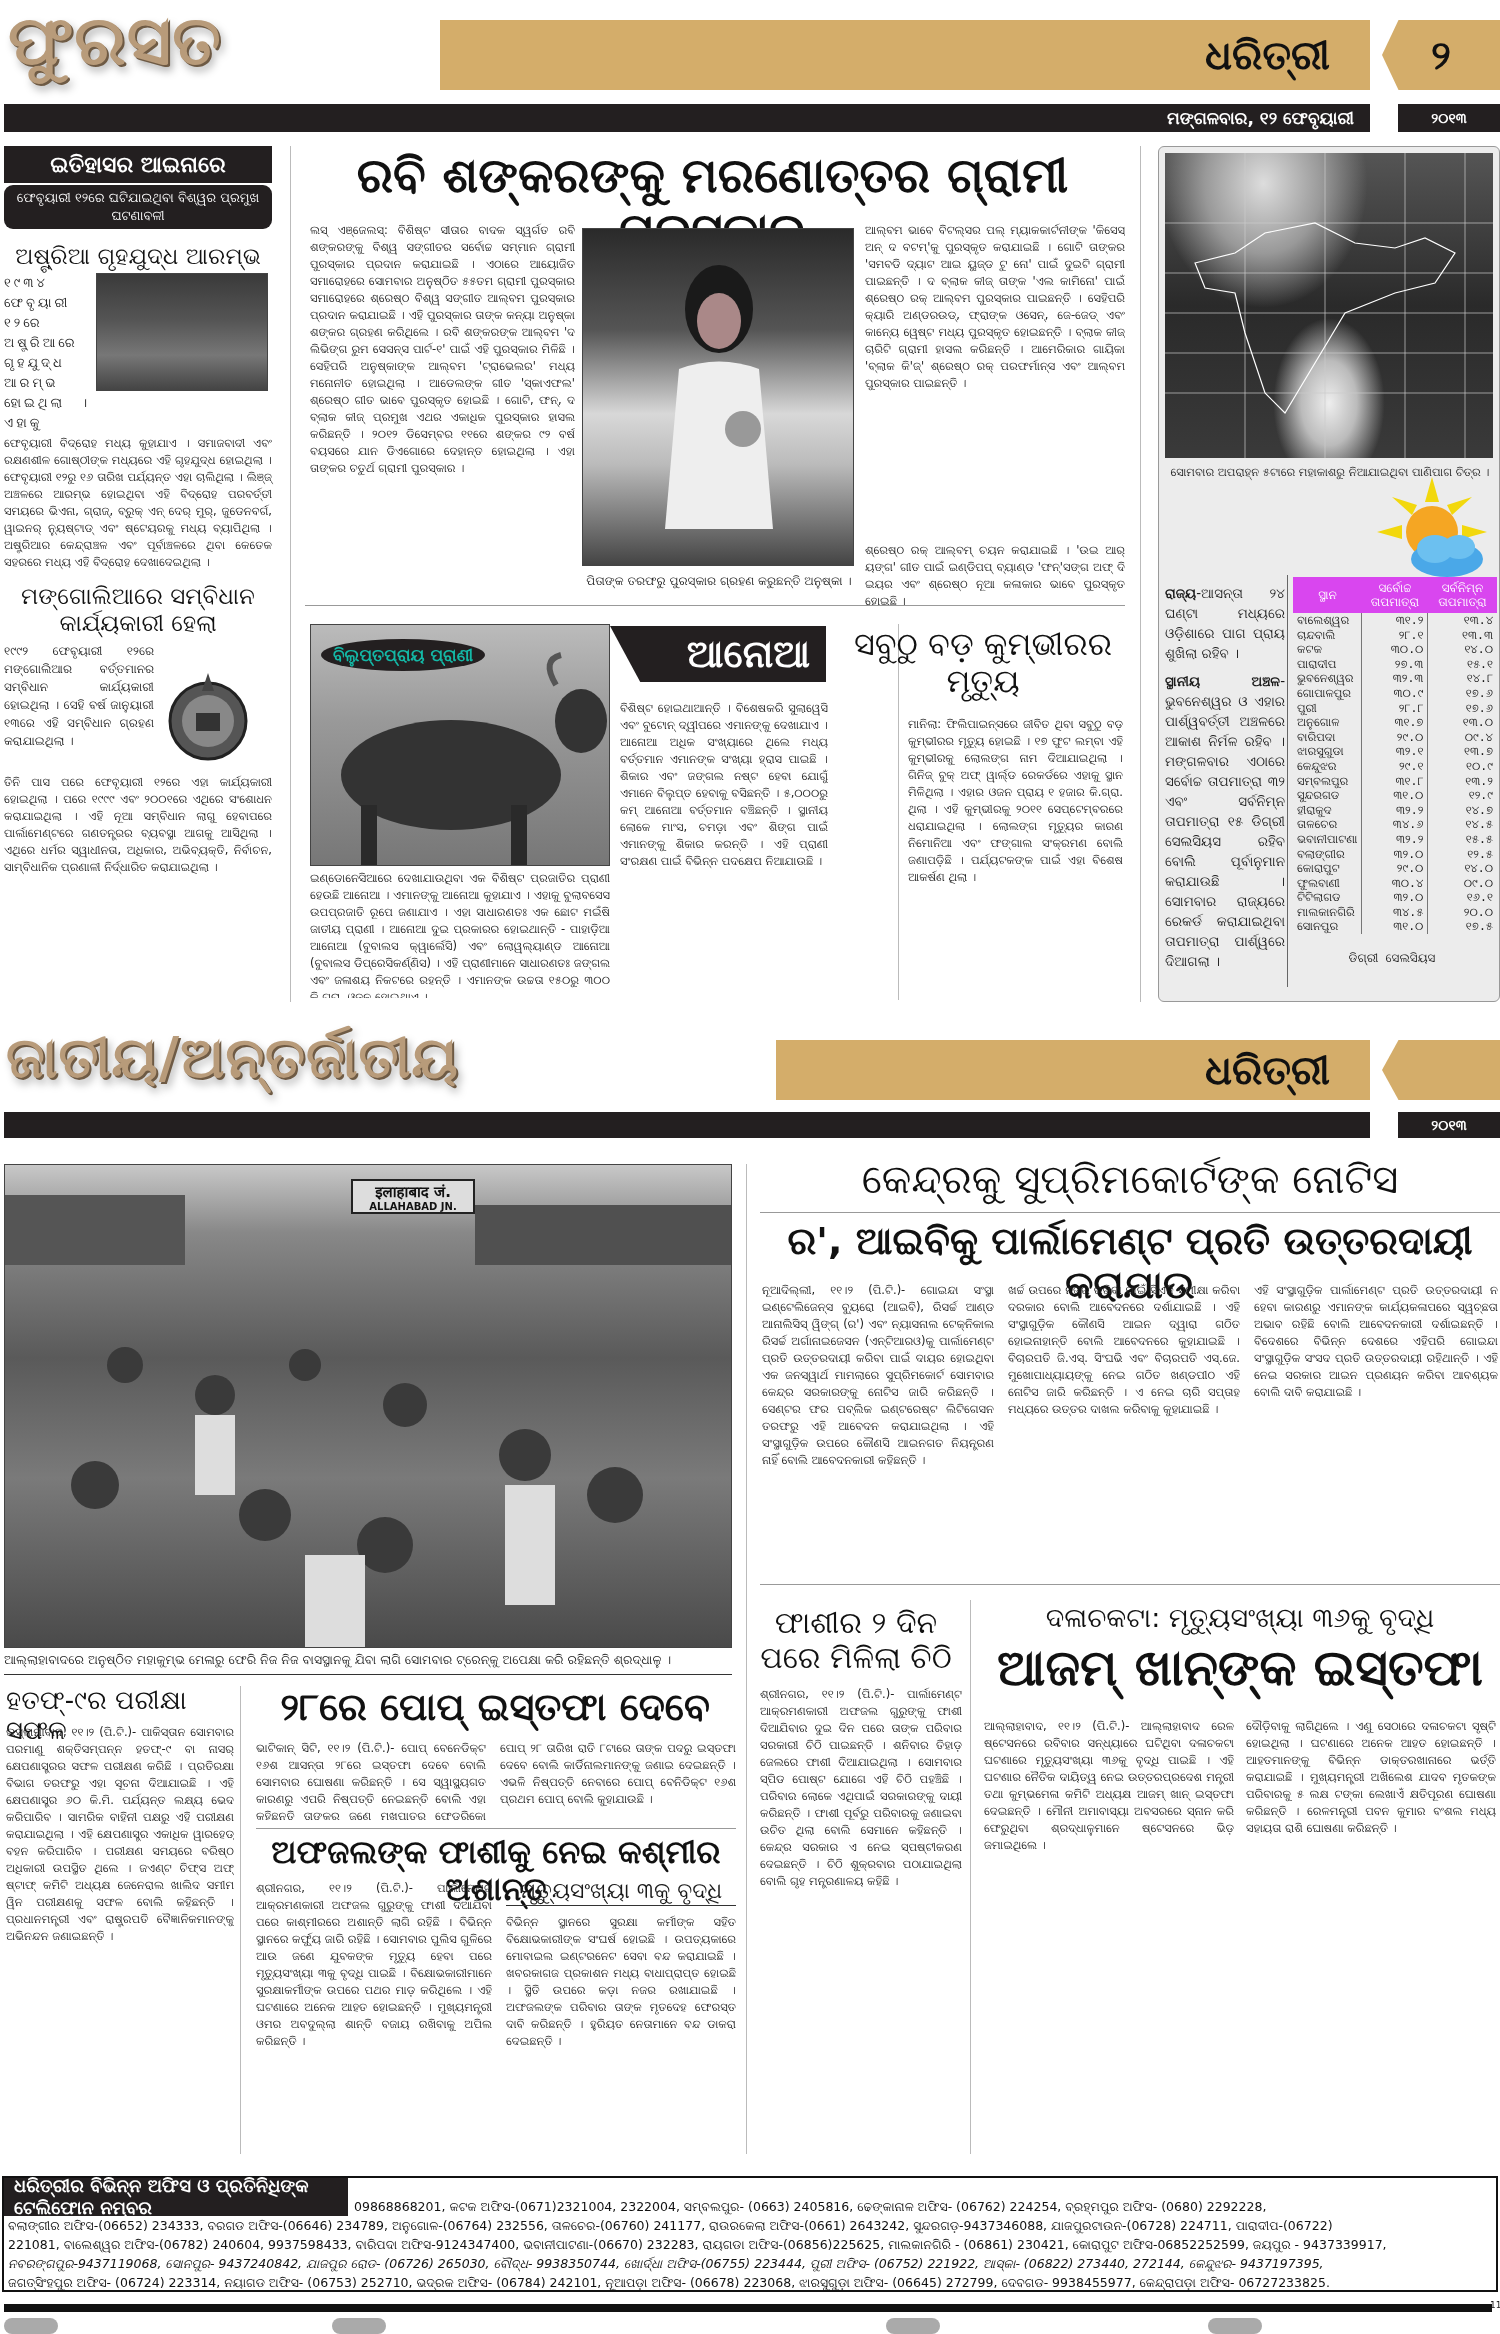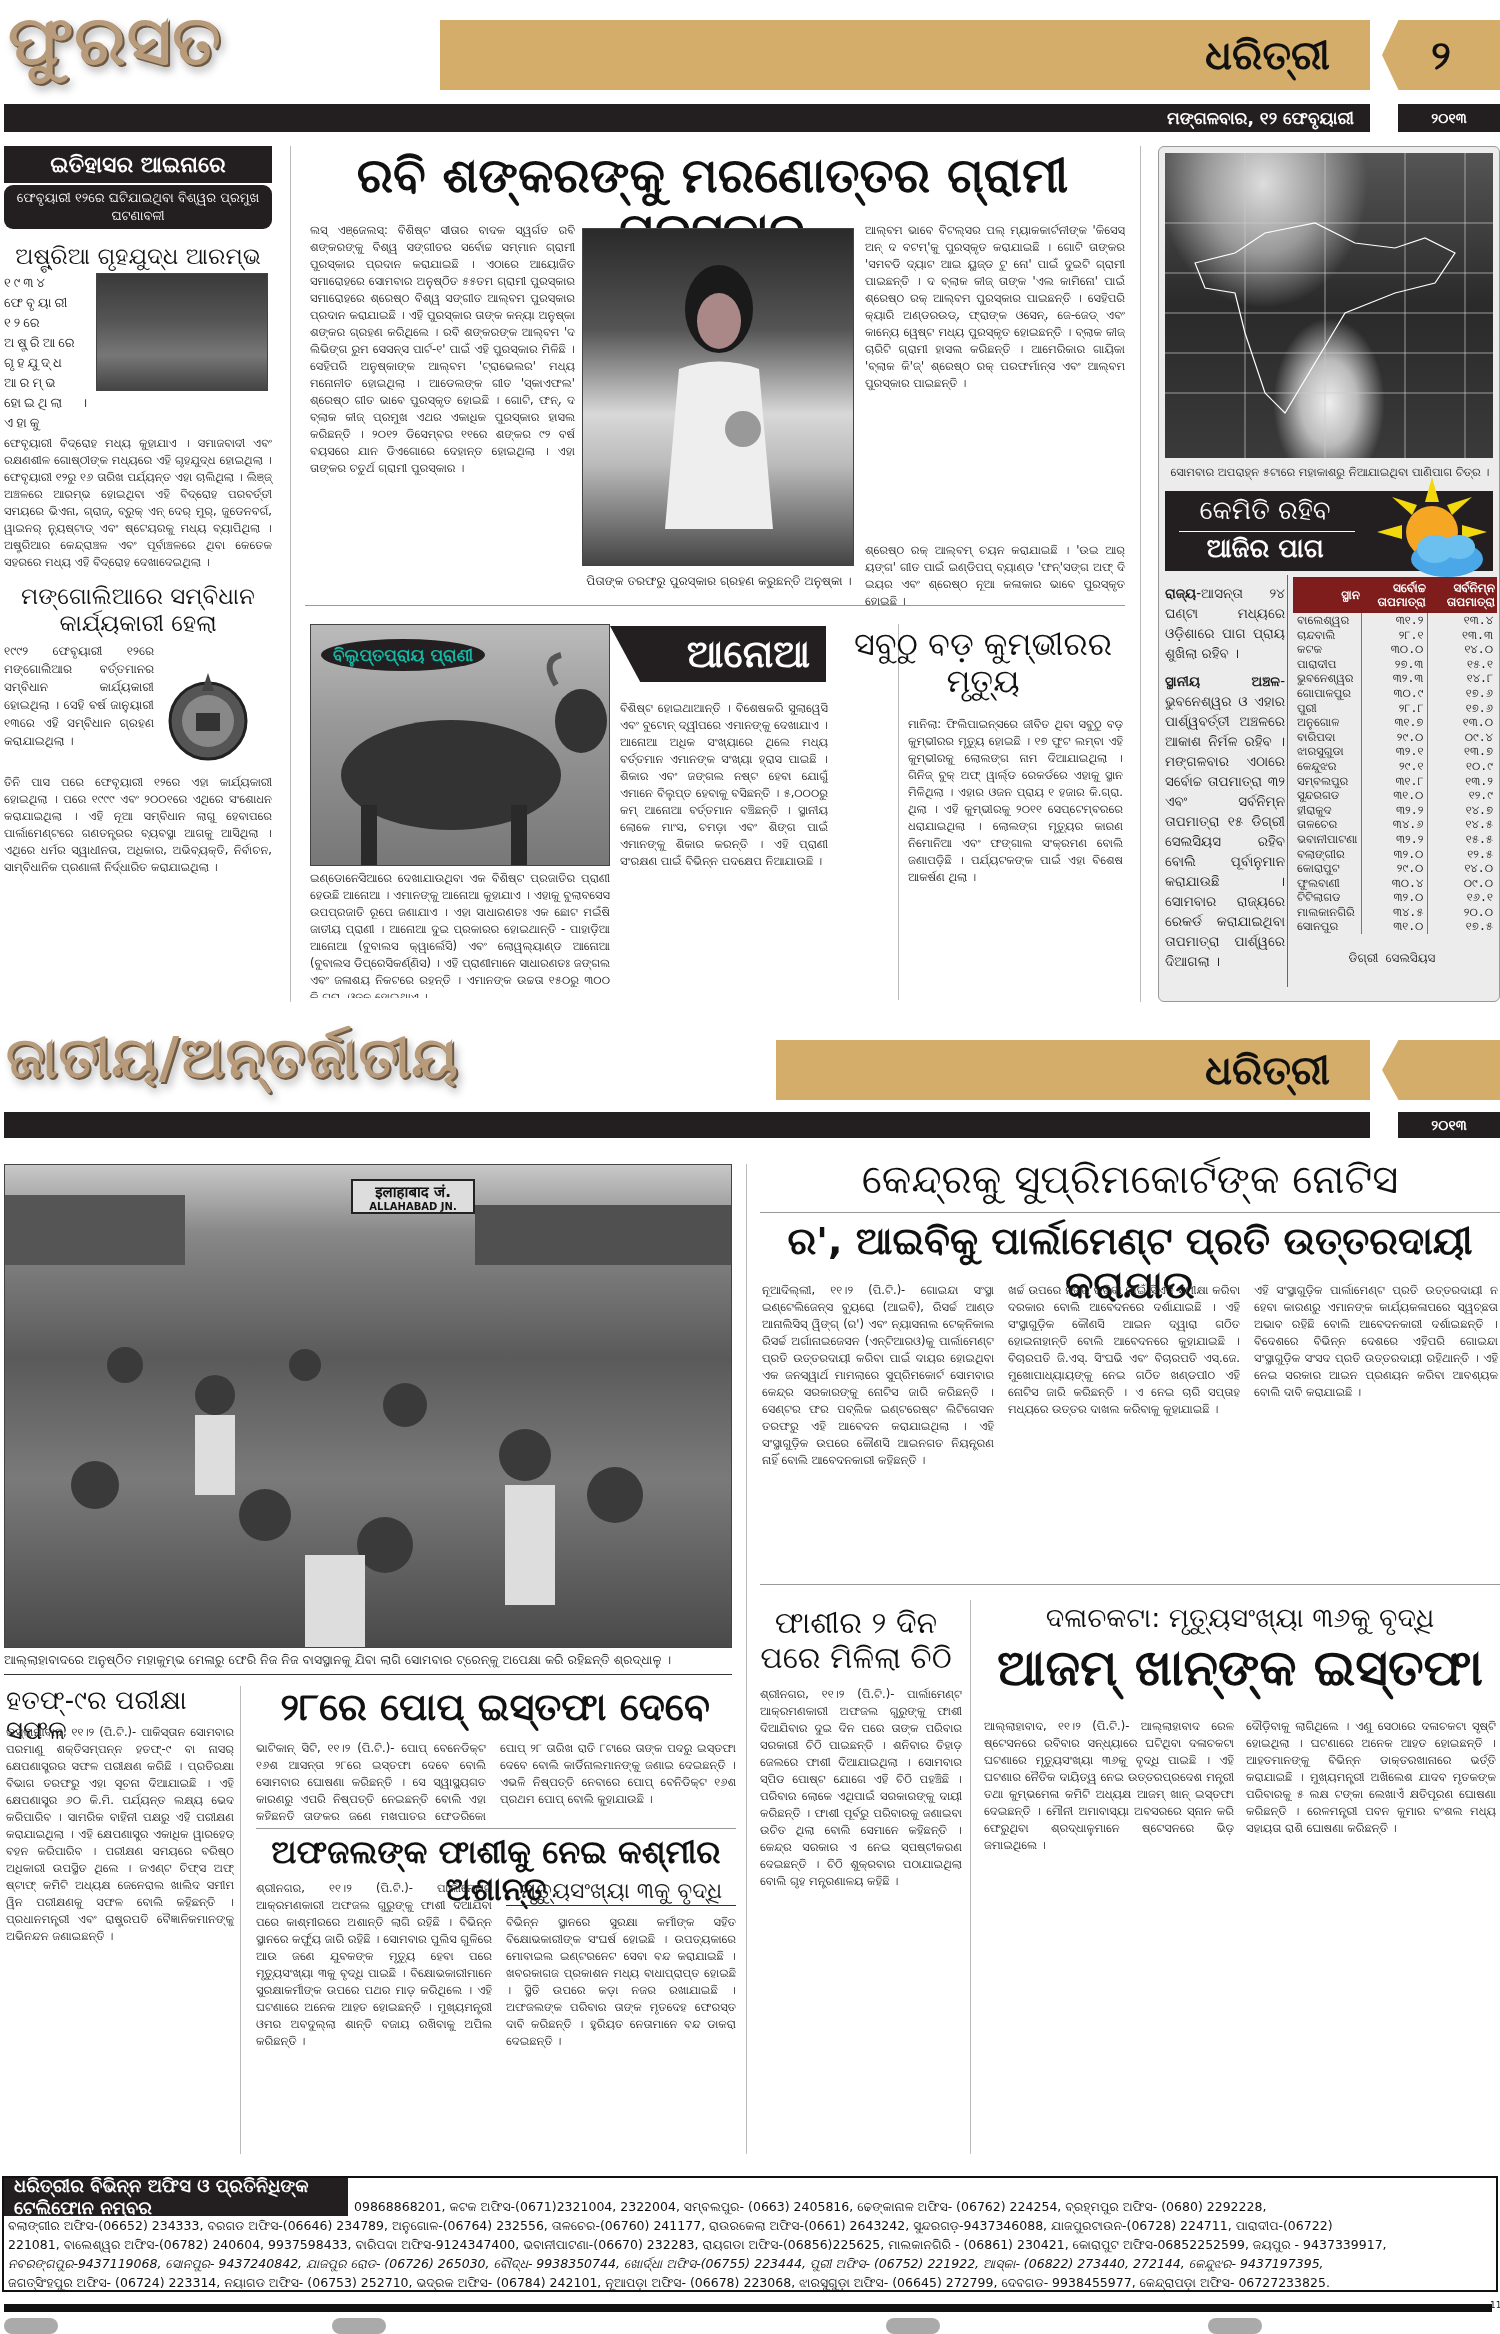--- a/index.html
+++ b/index.html
@@ -11,21 +11,21 @@
 .black-bar{background:#231f20;color:#fff;display:flex;align-items:center;justify-content:flex-end;padding-right:16px;font-size:17px;font-weight:bold}
 .black-tab{background:#231f20;color:#fff;display:flex;align-items:center;justify-content:center;font-size:14px;font-weight:bold}
 .body-text{font-size:11.5px;line-height:17px;text-align:justify;color:#222}
 .hl{font-weight:bold;color:#111;line-height:1.15}
 .vrule{background:#bbb;width:1px}
 .hrule{background:#999;height:1px}
 .photo{background:linear-gradient(160deg,#6a6a6a,#2e2e2e 40%,#8a8a8a 70%,#3a3a3a);border:1px solid #444}
 .caption{font-size:12px;text-align:center;color:#222}
 .box-head{background:#231f20;color:#fff;text-align:center}
 table.temp{border-collapse:collapse;font-size:11.5px;width:100%}
-table.temp th{background:#7f1d1d;color:#fff;font-weight:bold;font-size:12px;padding:4px 2px;text-align:right}
+table.temp th{background:#d946ef;color:#fff;font-weight:normal;font-size:12px;padding:4px 2px;text-align:center}
 table.temp td{padding:0 4px;line-height:14.6px}
 table.temp td.n{text-align:right;font-family:"DejaVu Sans Mono",monospace}
 table.temp td.mid{border-left:1px solid #777;border-right:1px solid #777}
 .footer-box{border:2px solid #111}
 .footer-title{background:#231f20;color:#fff;font-weight:bold;font-size:18px;display:flex;align-items:center;padding-left:10px}
 .contact-text{font-size:12.5px;line-height:19px;color:#111}
 .pill{background:#aaa;border-radius:8px;height:16px}
 </style>
 </head>
 <body>
@@ -116,25 +116,20 @@
         <line x1="0" y1="70" x2="328" y2="70"></line>
           <line x1="0" y1="120" x2="328" y2="120"></line>
           <line x1="0" y1="160" x2="328" y2="160"></line>
           <line x1="0" y1="200" x2="328" y2="200"></line>
           <line x1="0" y1="240" x2="328" y2="240"></line>
         <path d="M30 110 L70 100 L100 80 L150 70 L190 90 L230 95 L260 85 L290 100 L270 130 L230 140 L180 160 L150 210 L120 260 L100 240 L80 180 L70 140 L40 135 Z" stroke="#fff" stroke-width="1.2"></path>
       </g>
     </svg>
   </div>
   <div class="caption" style="position:absolute;left:4px;top:318px;width:334px;font-size:11.5px;">ସୋମବାର ଅପରାହ୍ନ ୫ଟାରେ ମହାକାଶରୁ ନିଆଯାଇଥିବା ପାଣିପାଗ ଚିତ୍ର ।</div>
-  <div style="position:absolute;left:6px;top:344px;width:328px;height:80px;background:#231f20;">
-    <div style="position:absolute;left:10px;top:4px;width:180px;text-align:center;color:#fff;font-size:26px;">କେମିତି ରହିବ</div>
-    <div style="position:absolute;left:14px;top:40px;width:176px;height:1px;background:#fff;"></div>
-    <div style="position:absolute;left:10px;top:42px;width:180px;text-align:center;color:#fff;font-size:26px;font-weight:bold;">ଆଜିର ପାଗ</div>
-  </div>
   <div style="position:absolute;left:218px;top:330px;width:110px;height:110px;">
     <svg width="110" height="110" viewBox="0 0 110 110">
       <g fill="#f2d80d">
           <polygon points="55,0 62,25 48,25"></polygon>
           <polygon points="95,20 75,38 70,28"></polygon>
           <polygon points="110,55 85,62 85,48"></polygon>
           <polygon points="15,20 40,28 35,38"></polygon>
           <polygon points="0,55 25,48 25,62"></polygon>
         </g>
       <circle cx="55" cy="55" r="26" fill="#f5a623"></circle>

